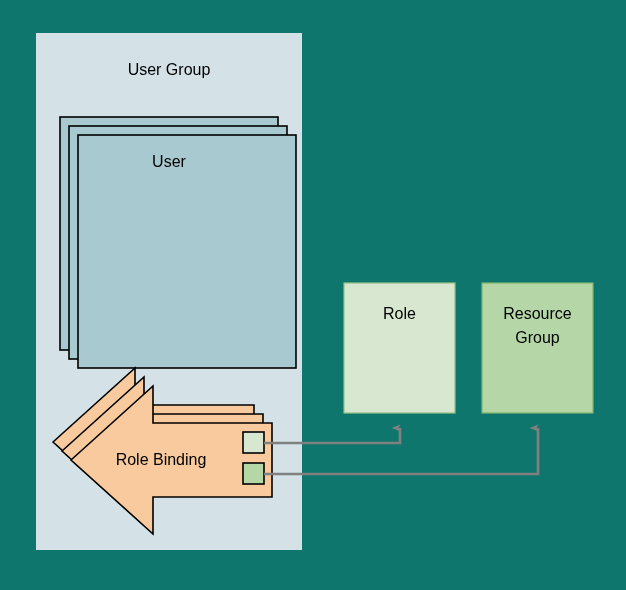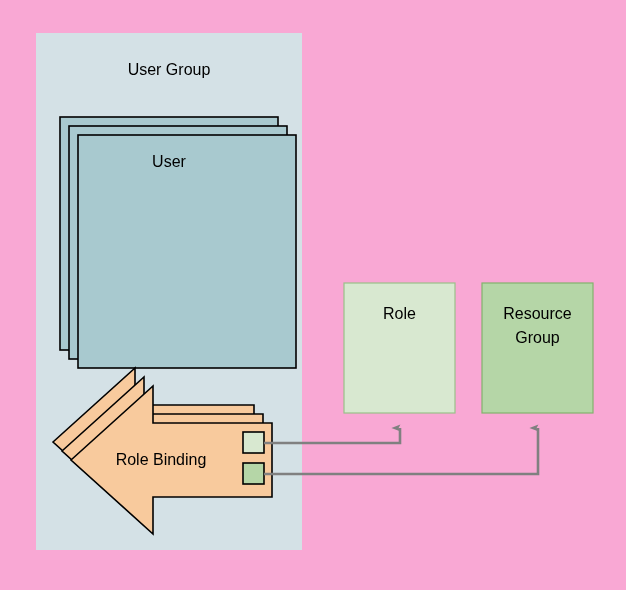--- a/index.html
+++ b/index.html
@@ -10,21 +10,21 @@
   body {
     width: 626px;
     height: 590px;
     font-family: "Liberation Sans", sans-serif;
     overflow: hidden;
   }
   #canvas {
     position: relative;
     width: 626px;
     height: 590px;
-    background: #f9a8d4;
+    background: #0f766e;
   }
   #diagram-svg {
     position: absolute;
     left: 0;
     top: 0;
     width: 626px;
     height: 590px;
     display: block;
   }
   .node-label {

